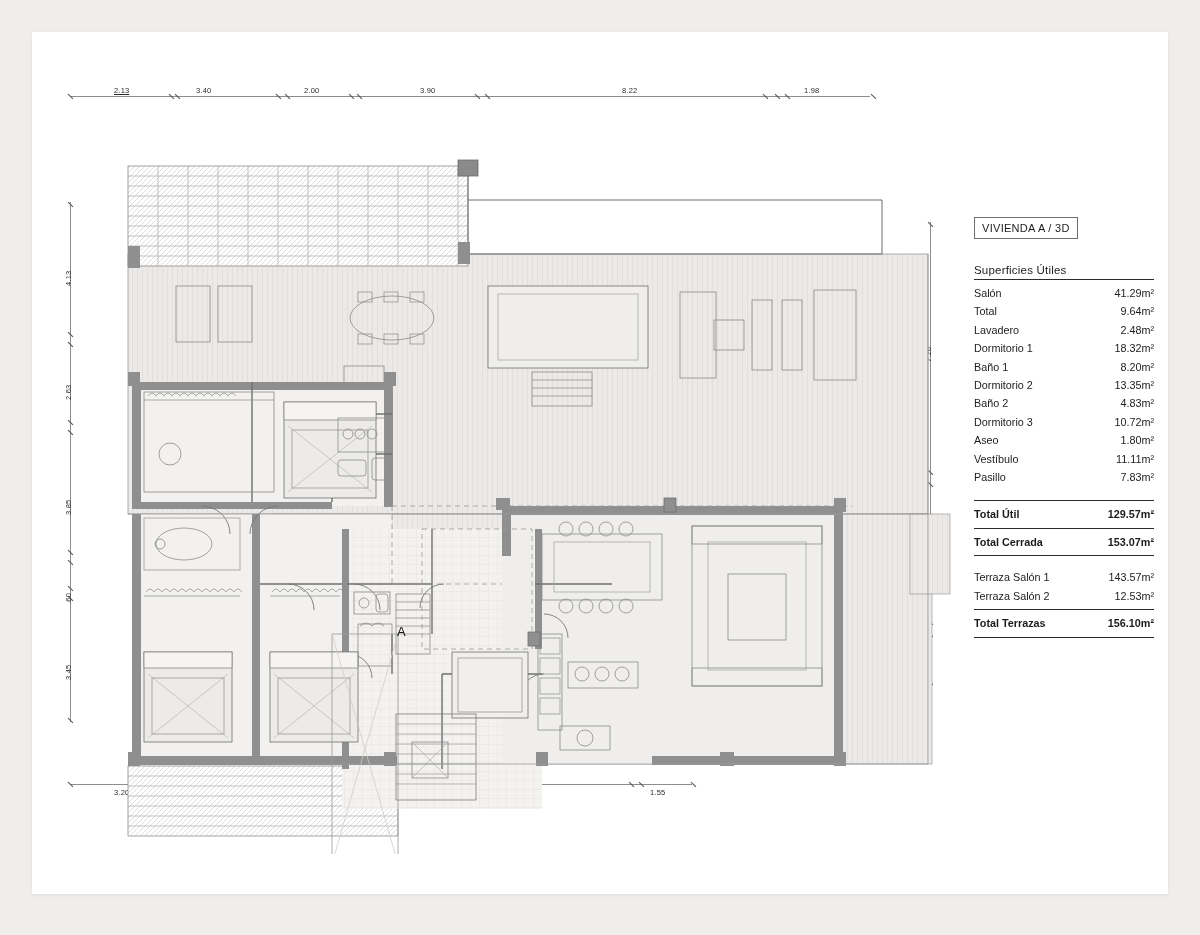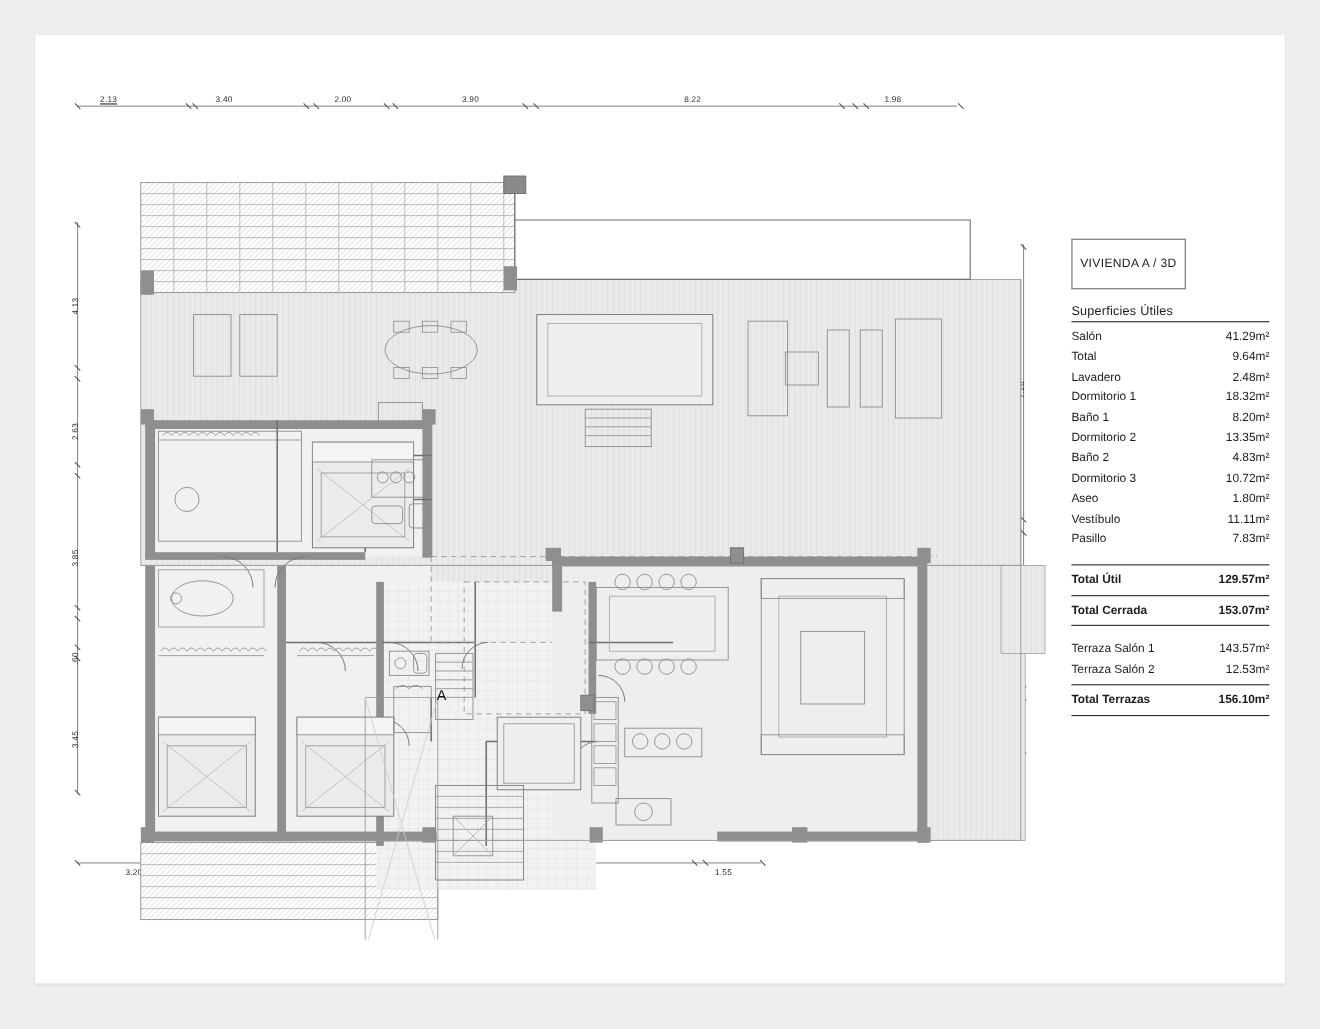--- a/index.html
+++ b/index.html
@@ -66,25 +66,25 @@
   #legend {
     position: absolute;
     left: 942px;
     top: 185px;
     width: 180px;
     font-size: 11px;
     color: #1c1c1c;
   }
   #legend .title-box {
     border: 1px solid #6e6e6e;
-    padding: 16px 7px;
+    padding: 4px 7px;
     display: inline-block;
     font-size: 11px;
     letter-spacing: 0.3px;
-    margin-bottom: 14px;
+    margin-bottom: 25px;
   }
   #legend .sub {
     font-size: 11.5px;
     padding-bottom: 3px;
     letter-spacing: 0.2px;
   }
   #legend .rule {
     height: 1px;
     background: #2a2a2a;
     margin: 0 0 4px 0;
@@ -124,21 +124,21 @@
       <div class="tick" style="left:252px; top:64px;"></div>
       <div class="tick" style="left:316px; top:64px;"></div>
       <div class="tick" style="left:324px; top:64px;"></div>
       <div class="tick" style="left:442px; top:64px;"></div>
       <div class="tick" style="left:452px; top:64px;"></div>
       <div class="tick" style="left:730px; top:64px;"></div>
       <div class="tick" style="left:742px; top:64px;"></div>
       <div class="tick" style="left:752px; top:64px;"></div>
       <div class="tick" style="left:838px; top:64px;"></div>
 
-      <div class="dim" style="left:59px; top:54px;text-decoration:underline;">2.13</div>
+      <div class="dim" style="left:82px; top:54px;text-decoration:underline;">2.13</div>
       <div class="dim" style="left:164px; top:54px;">3.40</div>
       <div class="dim" style="left:272px; top:54px;">2.00</div>
       <div class="dim" style="left:388px; top:54px;">3.90</div>
       <div class="dim" style="left:590px; top:54px;">8.22</div>
       <div class="dim" style="left:772px; top:54px;">1.98</div>
     </div>
 
     <div>
       <div class="dimline h" style="left:38px; top:752px; width:622px;"></div>
       <div class="tick" style="left:35px; top:752px;"></div>

